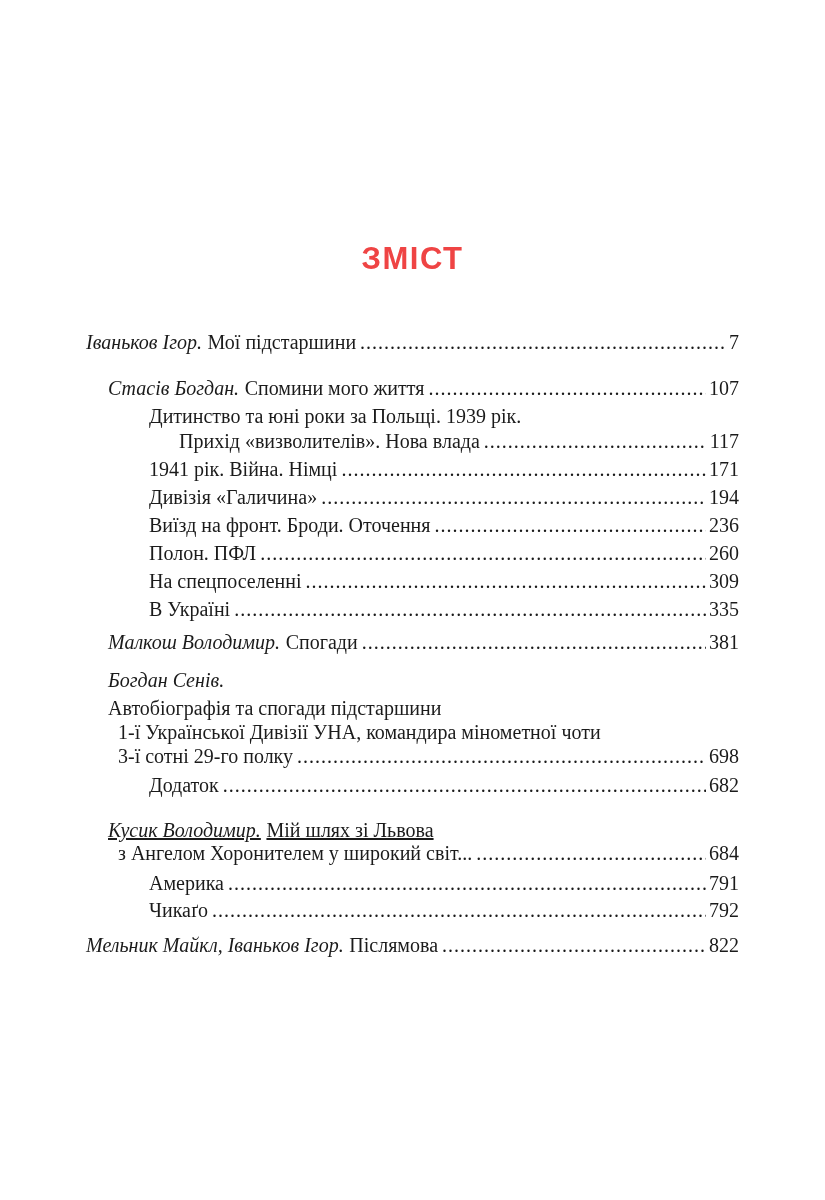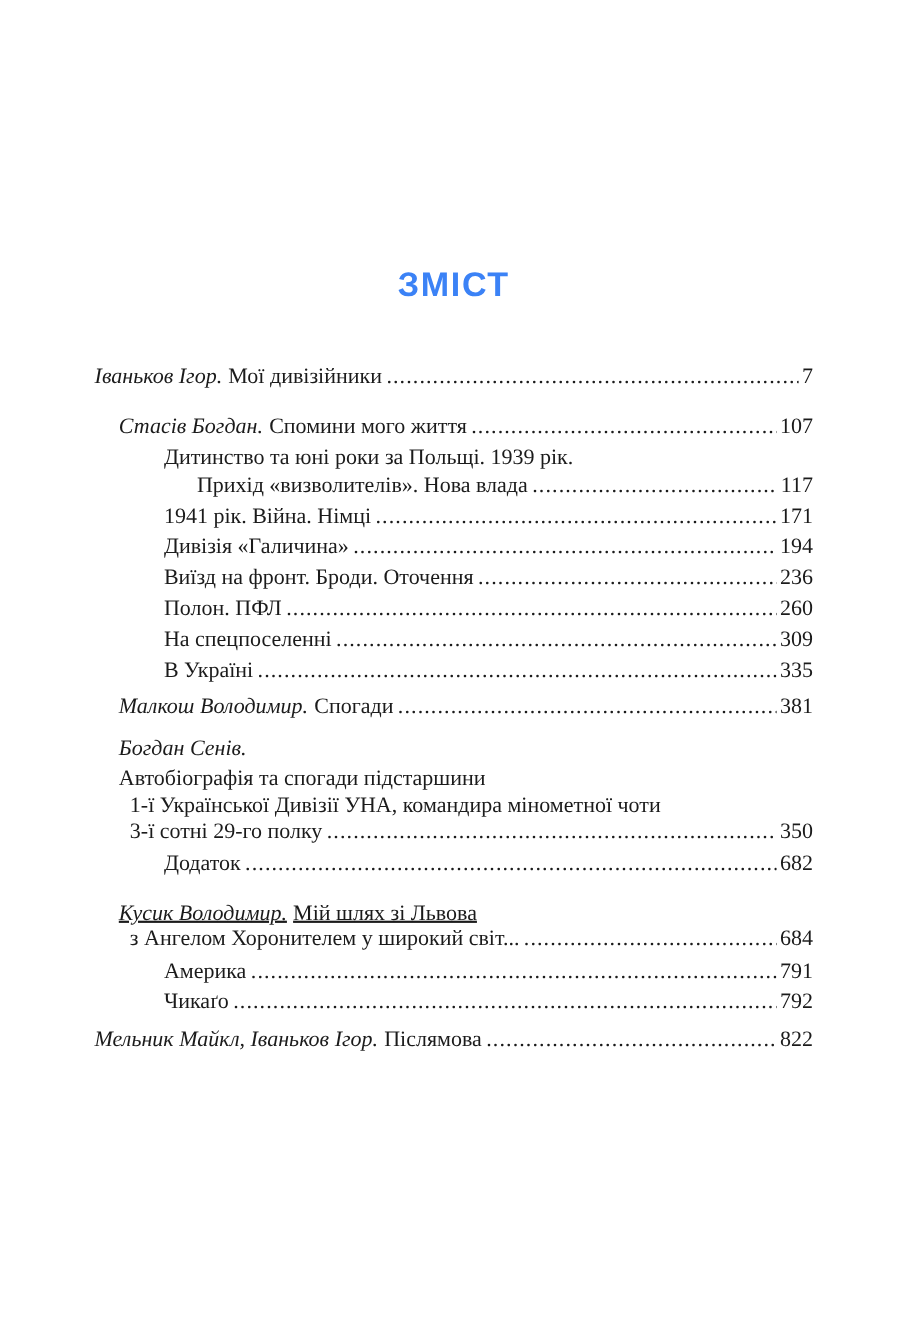--- a/index.html
+++ b/index.html
@@ -14,21 +14,21 @@
   }
   .content{padding:0 86px;}
   .toc-title{
     margin:243px 0 0 0;
     text-align:center;
     font-family:"Liberation Sans", sans-serif;
     font-weight:bold;
     font-size:31px;
     line-height:32px;
     letter-spacing:1.5px;
-    color:#3b82f6;
+    color:#ef4444;
   }
   .toc-list{margin-top:53px;}
   .row{
     display:flex;
     align-items:baseline;
     font-size:20px;
     line-height:28px;
     white-space:nowrap;
   }
   .author{font-style:italic;margin-right:0.28em;}
@@ -67,21 +67,21 @@
 
 <div class="page">
   <div class="content">
 
     <h1 class="toc-title">ЗМІСТ</h1>
 
     <div class="toc-list">
 
       <div class="row ind0">
         <span class="author">Іваньков Ігор.</span>
-        <span>Мої дивізійники</span>
+        <span>Мої підстаршини</span>
         <span class="leader"></span>
         <span class="pg">7</span>
       </div>
 
       <div class="row ind1 g18">
         <span class="author">Стасів Богдан.</span>
         <span>Спомини мого життя</span>
         <span class="leader"></span>
         <span class="pg">107</span>
       </div>
@@ -144,21 +144,21 @@
         <span>Автобіографія та спогади підстаршини</span>
       </div>
 
       <div class="row ind1b m4">
         <span>1-ї Української Дивізії УНА, командира мінометної чоти</span>
       </div>
 
       <div class="row ind1b m4">
         <span>3-ї сотні 29-го полку</span>
         <span class="leader"></span>
-        <span class="pg">350</span>
+        <span class="pg">698</span>
       </div>
 
       <div class="row ind2 g1">
         <span>Додаток</span>
         <span class="leader"></span>
         <span class="pg">682</span>
       </div>
 
       <div class="row ind1 g17">
         <span class="author">Кусик Володимир.</span>

